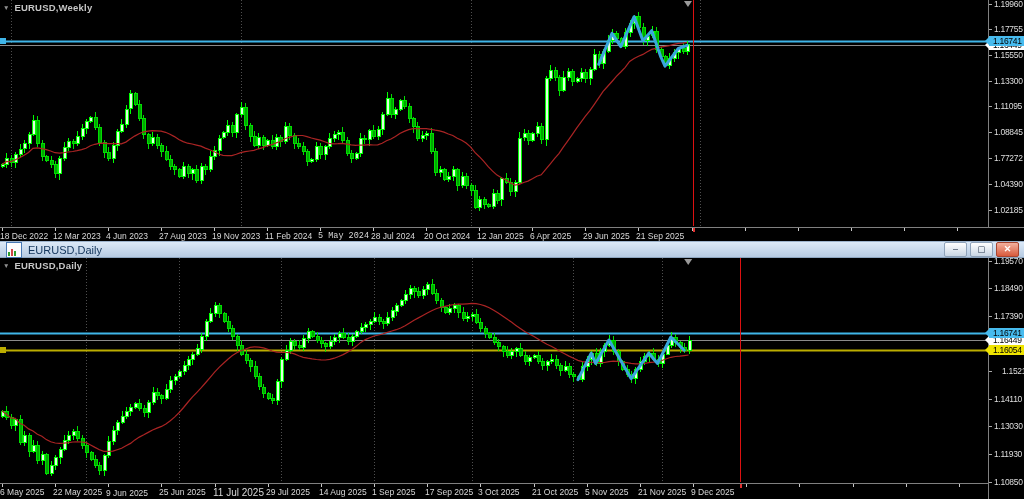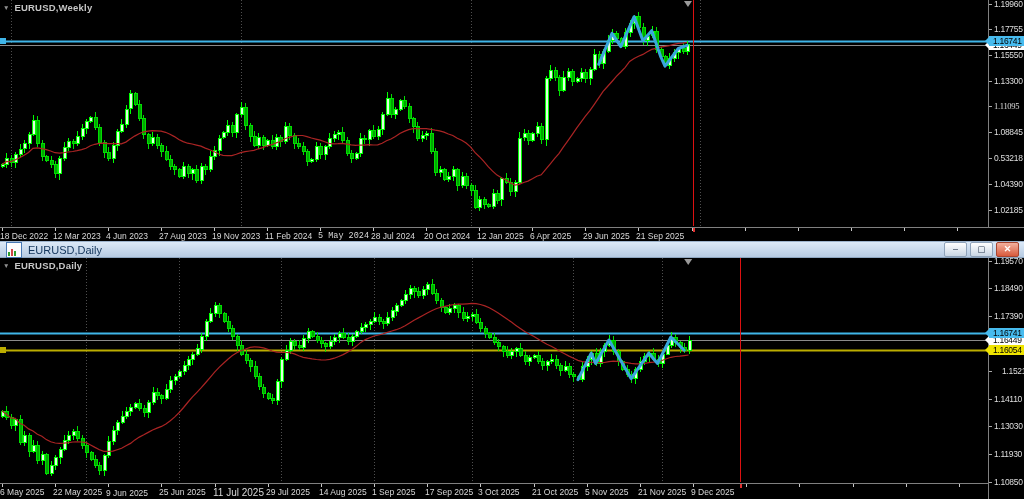--- a/index.html
+++ b/index.html
@@ -375,29 +375,29 @@
         <div style="position: absolute; left: 0px; top: 50.6px; height: 9px; line-height: 9px; color: rgb(222, 222, 222); font-size: 8.5px; letter-spacing: -0.3px; white-space: nowrap;">
           <span style="position: absolute; left: 0px; top: 4px; width: 3px; height: 1px; background: rgb(170, 170, 170);"></span>
           <span style="position: absolute; left: 5px;">1.15550</span>
         </div>
         <div style="position: absolute; left: 0px; top: 76.7px; height: 9px; line-height: 9px; color: rgb(222, 222, 222); font-size: 8.5px; letter-spacing: -0.3px; white-space: nowrap;">
           <span style="position: absolute; left: 0px; top: 4px; width: 3px; height: 1px; background: rgb(170, 170, 170);"></span>
           <span style="position: absolute; left: 5px;">1.13300</span>
         </div>
         <div style="position: absolute; left: 0px; top: 102.2px; height: 9px; line-height: 9px; color: rgb(222, 222, 222); font-size: 8.5px; letter-spacing: -0.3px; white-space: nowrap;">
           <span style="position: absolute; left: 0px; top: 4px; width: 3px; height: 1px; background: rgb(170, 170, 170);"></span>
-          <span style="position: absolute; left: 5px; font-family: Liberation Serif, serif;">1.11095</span>
+          <span style="position: absolute; left: 5px;">1.11095</span>
         </div>
         <div style="position: absolute; left: 0px; top: 128.3px; height: 9px; line-height: 9px; color: rgb(222, 222, 222); font-size: 8.5px; letter-spacing: -0.3px; white-space: nowrap;">
           <span style="position: absolute; left: 0px; top: 4px; width: 3px; height: 1px; background: rgb(170, 170, 170);"></span>
           <span style="position: absolute; left: 5px;">1.08845</span>
         </div>
         <div style="position: absolute; left: 0px; top: 153.8px; height: 9px; line-height: 9px; color: rgb(222, 222, 222); font-size: 8.5px; letter-spacing: -0.3px; white-space: nowrap;">
           <span style="position: absolute; left: 0px; top: 4px; width: 3px; height: 1px; background: rgb(170, 170, 170);"></span>
-          <span style="position: absolute; left: 5px;">0.53218</span>
+          <span style="position: absolute; left: 5px;">1.77272</span>
         </div>
         <div style="position: absolute; left: 0px; top: 179.9px; height: 9px; line-height: 9px; color: rgb(222, 222, 222); font-size: 8.5px; letter-spacing: -0.3px; white-space: nowrap;">
           <span style="position: absolute; left: 0px; top: 4px; width: 3px; height: 1px; background: rgb(170, 170, 170);"></span>
           <span style="position: absolute; left: 5px;">1.04390</span>
         </div>
         <div style="position: absolute; left: 0px; top: 205.5px; height: 9px; line-height: 9px; color: rgb(222, 222, 222); font-size: 8.5px; letter-spacing: -0.3px; white-space: nowrap;">
           <span style="position: absolute; left: 0px; top: 4px; width: 3px; height: 1px; background: rgb(170, 170, 170);"></span>
           <span style="position: absolute; left: 5px;">1.02185</span>
         </div>
         <div style="position: absolute; left: 0px; top: 39.7px; width: 36px; height: 10px; line-height: 10px; background: rgb(255, 255, 255); color: rgb(0, 0, 0); font-size: 8.5px; letter-spacing: -0.3px; padding-left: 4px; box-sizing: border-box; white-space: nowrap;">1.16449<span style="position: absolute; left: -4px; top: 1px; width: 0px; height: 0px; border-top: 4px solid transparent; border-bottom: 4px solid transparent; border-right: 4px solid rgb(255, 255, 255);"></span></div>

